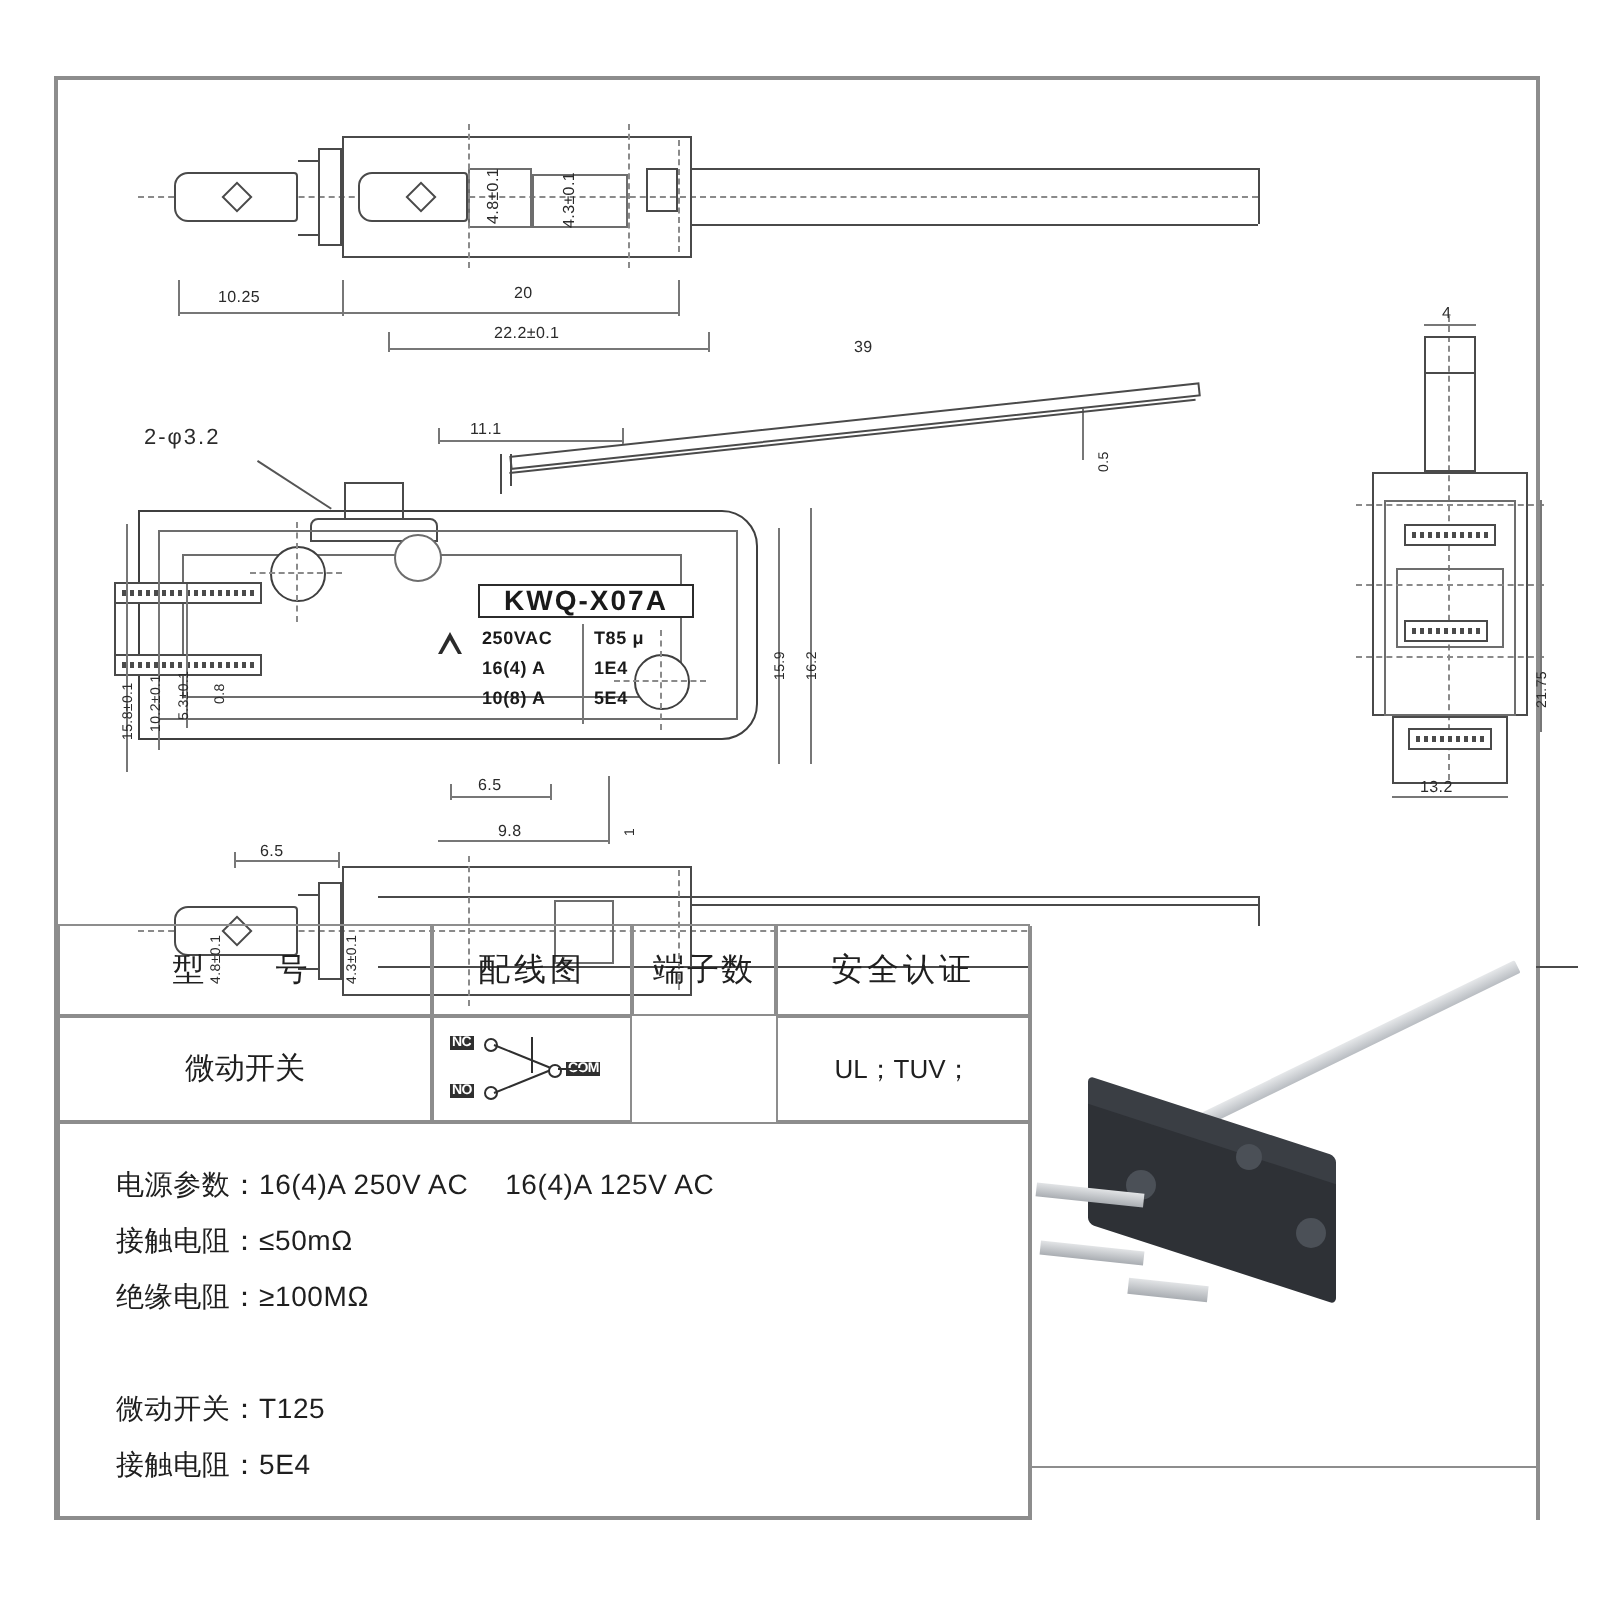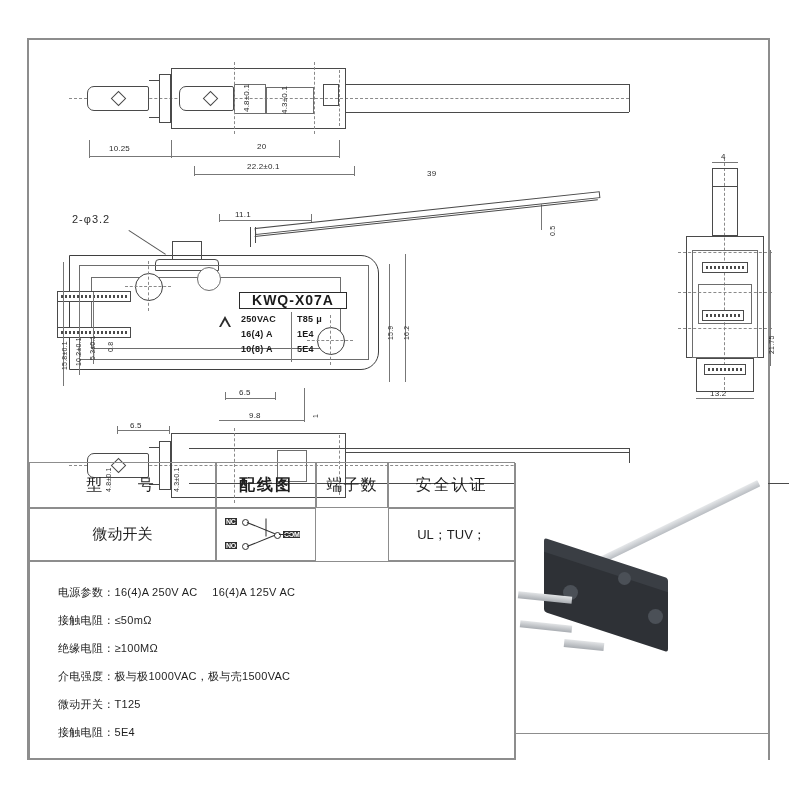--- a/index.html
+++ b/index.html
@@ -61,21 +61,21 @@
 
   
   #sideview{position:absolute;left:645px;top:118px;width:105px;height:240px;}
 
   
   #tbl{position:absolute;left:0;top:422px;width:739px;height:290px;text-align:center;}
   .tcell{position:absolute;box-sizing:border-box;border:1px solid #8d8d8d;
          display:flex;align-items:center;justify-content:center;
          font-size:15px;color:#1f1f1f;}
   .tcell.hdr{font-size:16px;letter-spacing:5px;}
-  .spec{position:absolute;font-size:11px;line-height:21px;color:#1f1f1f;
+  .spec{position:absolute;font-size:14px;line-height:21px;color:#1f1f1f;
         letter-spacing:.3px;white-space:nowrap;}
 
   
   .wd{position:absolute;}
   .wdlbl{position:absolute;font-size:7px;font-weight:bold;background:#2f2f2f;color:#fff;
          padding:0 1px;letter-spacing:-.3px;}
   .wdnode{position:absolute;width:5px;height:5px;border:1px solid #2f2f2f;border-radius:50%;
           background:#fff;}
   .wdline{position:absolute;background:#2f2f2f;height:1px;transform-origin:0 50%;}
 
@@ -259,21 +259,21 @@
     <span class="dim" style="left:47px;top:-6px;">4</span>
     <div class="ext" style="left:96px;top:92px;height:116px;background:#777;"></div>
     <span class="dim rot" style="left:94px;top:196px;font-size:7px;">21.75</span>
     <div class="exth" style="left:22px;top:240px;width:58px;"></div>
     <span class="dim" style="left:36px;top:231px;">13.2</span>
   </div>
 
   <div id="tbl">
 
     <div class="tcell hdr" style="left:0;top:0;width:187px;height:46px;">型 　号</div>
-    <div class="tcell hdr" style="left:187px;top:0;width:100px;height:46px;letter-spacing:2px;font-weight:bold;">配线图</div>
+    <div class="tcell hdr" style="left:187px;top:0;width:100px;height:46px;letter-spacing:2px;">配线图</div>
     <div class="tcell hdr" style="left:287px;top:0;width:72px;height:46px;letter-spacing:1px;">端子数</div>
     <div class="tcell hdr" style="left:359px;top:0;width:127px;height:46px;letter-spacing:2px;">安全认证</div>
 
     <div class="tcell" style="left:0;top:46px;width:187px;height:53px;">微动开关</div>
 
     <div class="tcell" style="left:187px;top:46px;width:100px;height:53px;">
       <div class="wd" style="position:relative;width:82px;height:40px;">
         <span class="wdlbl" style="left:0px;top:3px;">NC</span>
         <span class="wdlbl" style="left:0px;top:27px;">NO</span>
         <span class="wdlbl" style="left:58px;top:16px;">COM</span>
@@ -286,21 +286,20 @@
         <div class="wdline" style="left:41px;top:3px;width:18px;transform:rotate(90deg);background:#2f2f2f;"></div>
       </div>
     </div>
 
     <div class="tcell" style="left:359px;top:46px;width:127px;height:53px;font-size:13px;">UL；TUV；</div>
 
     <div class="tcell" style="left:0;top:99px;width:486px;height:198px;display:block;">
       <span class="spec" style="left:28px;top:20px;">电源参数：16(4)A 250V AC　 16(4)A 125V AC</span>
       <span class="spec" style="left:28px;top:48px;">接触电阻：≤50mΩ</span>
       <span class="spec" style="left:28px;top:76px;">绝缘电阻：≥100MΩ</span>
-      <span class="spec" style="left:28px;top:104px;">介电强度：极与极1000VAC，极与壳1500VAC</span>
       <span class="spec" style="left:28px;top:132px;">微动开关：T125</span>
       <span class="spec" style="left:28px;top:160px;">接触电阻：5E4</span>
     </div>
 
     <div id="photo">
       <div class="sw-lever" style="left:72px;top:100px;width:190px;height:7px;transform:rotate(-26deg);"></div>
       <div class="sw-lever" style="left:66px;top:102px;width:22px;height:13px;transform:rotate(-26deg);border-radius:6px;"></div>
       <div class="sw-body" style="left:28px;top:103px;width:124px;height:66px;transform:skewY(18deg);border-radius:3px;"></div>
       <div class="sw-body" style="left:28px;top:95px;width:124px;height:14px;transform:skewY(18deg);background:#3a3e44;border-radius:3px 3px 0 0;"></div>
       <div class="sw-hole" style="left:47px;top:122px;width:15px;height:15px;"></div>

